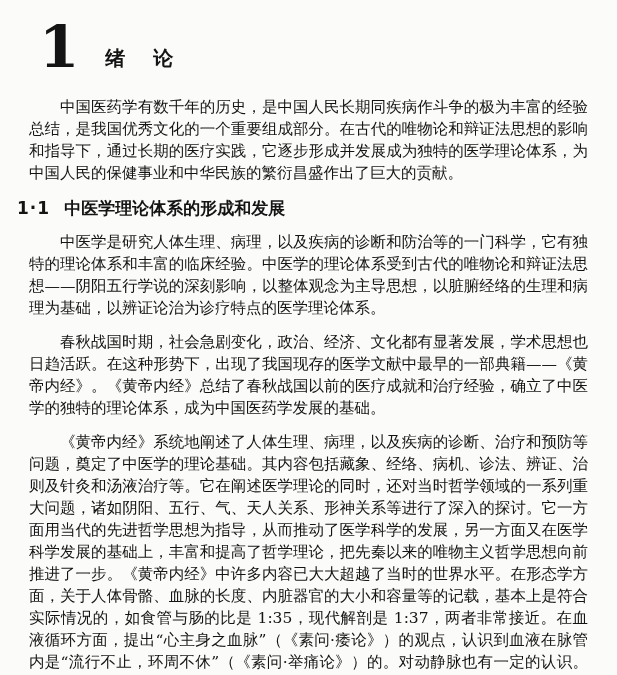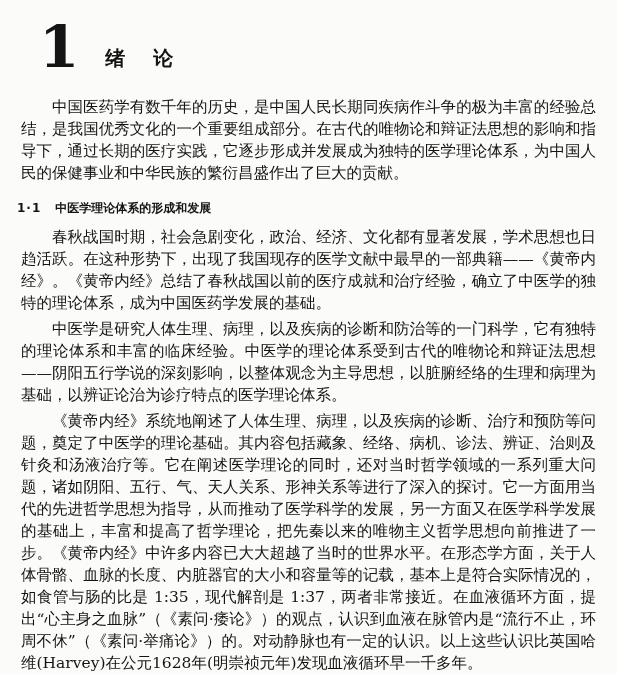--- a/index.html
+++ b/index.html
@@ -31,29 +31,29 @@
     font-family: "DejaVu Sans", sans-serif;
     font-weight: bold;
     font-size: 20px;
     line-height: 1;
     margin-left: 26px;
     letter-spacing: 4px;
     padding-bottom: 2px;
     white-space: pre;
   }
   .body-text p {
-    margin: 4px;
+    margin: 12px;
     font-size: 15.5px;
     line-height: 22px;
     text-align: justify;
     text-indent: 2em;
   }
   .section-heading {
     font-family: "DejaVu Sans", sans-serif;
-    font-size: 12px;
+    font-size: 17px;
     font-weight: bold;
     margin: 13px 0 7px 0;
     line-height: 22px;
   }
   .section-number {
     margin-right: 14px;
     letter-spacing: 1px;
   }
 </style>
 </head>
@@ -67,21 +67,21 @@
   </div>
 
   <div class="body-text">
 
     <p>中国医药学有数千年的历史，是中国人民长期同疾病作斗争的极为丰富的经验总结，是我国优秀文化的一个重要组成部分。在古代的唯物论和辩证法思想的影响和指导下，通过长期的医疗实践，它逐步形成并发展成为独特的医学理论体系，为中国人民的保健事业和中华民族的繁衍昌盛作出了巨大的贡献。</p>
 
     <div class="section-heading">
       <span class="section-number">1·1</span><span>中医学理论体系的形成和发展</span>
     </div>
 
+    <p>中医学是研究人体生理、病理，以及疾病的诊断和防治等的一门科学，它有独特的理论体系和丰富的临床经验。中医学的理论体系受到古代的唯物论和辩证法思想——阴阳五行学说的深刻影响，以整体观念为主导思想，以脏腑经络的生理和病理为基础，以辨证论治为诊疗特点的医学理论体系。</p>
+
     <p>春秋战国时期，社会急剧变化，政治、经济、文化都有显著发展，学术思想也日趋活跃。在这种形势下，出现了我国现存的医学文献中最早的一部典籍——《黄帝内经》。《黄帝内经》总结了春秋战国以前的医疗成就和治疗经验，确立了中医学的独特的理论体系，成为中国医药学发展的基础。</p>
-
-    <p>中医学是研究人体生理、病理，以及疾病的诊断和防治等的一门科学，它有独特的理论体系和丰富的临床经验。中医学的理论体系受到古代的唯物论和辩证法思想——阴阳五行学说的深刻影响，以整体观念为主导思想，以脏腑经络的生理和病理为基础，以辨证论治为诊疗特点的医学理论体系。</p>
 
     <p>《黄帝内经》系统地阐述了人体生理、病理，以及疾病的诊断、治疗和预防等问题，奠定了中医学的理论基础。其内容包括藏象、经络、病机、诊法、辨证、治则及针灸和汤液治疗等。它在阐述医学理论的同时，还对当时哲学领域的一系列重大问题，诸如阴阳、五行、气、天人关系、形神关系等进行了深入的探讨。它一方面用当代的先进哲学思想为指导，从而推动了医学科学的发展，另一方面又在医学科学发展的基础上，丰富和提高了哲学理论，把先秦以来的唯物主义哲学思想向前推进了一步。《黄帝内经》中许多内容已大大超越了当时的世界水平。在形态学方面，关于人体骨骼、血脉的长度、内脏器官的大小和容量等的记载，基本上是符合实际情况的，如食管与肠的比是 1:35，现代解剖是 1:37，两者非常接近。在血液循环方面，提出“心主身之血脉”（《素问·痿论》）的观点，认识到血液在脉管内是“流行不止，环周不休”（《素问·举痛论》）的。对动静脉也有一定的认识。以上这些认识比英国哈维(Harvey)在公元1628年(明崇祯元年)发现血液循环早一千多年。</p>
 
   </div>
 
 </div>
 
 </body></html>

